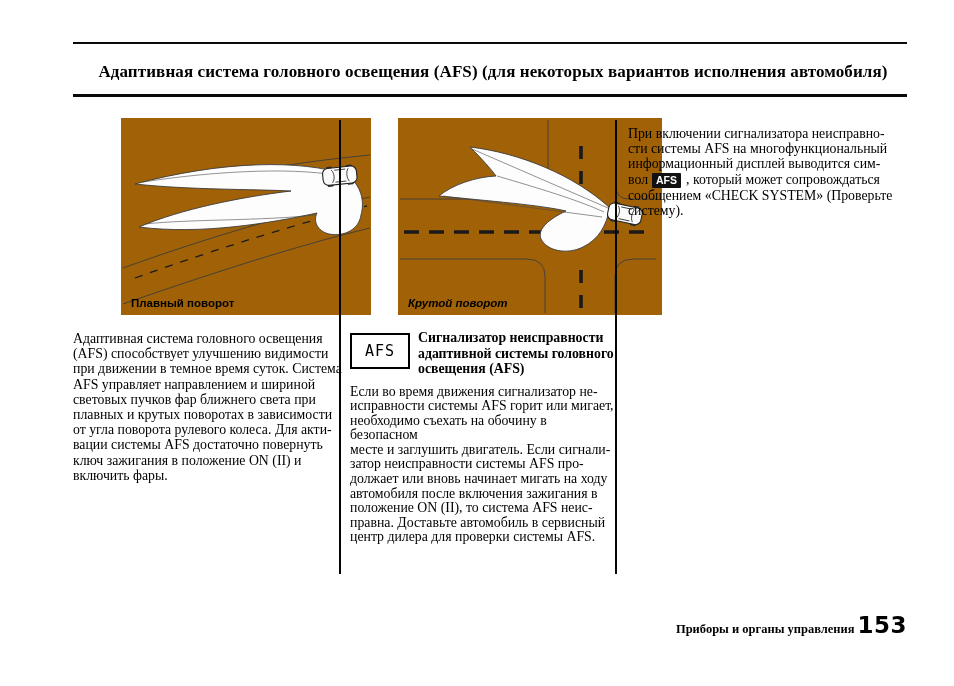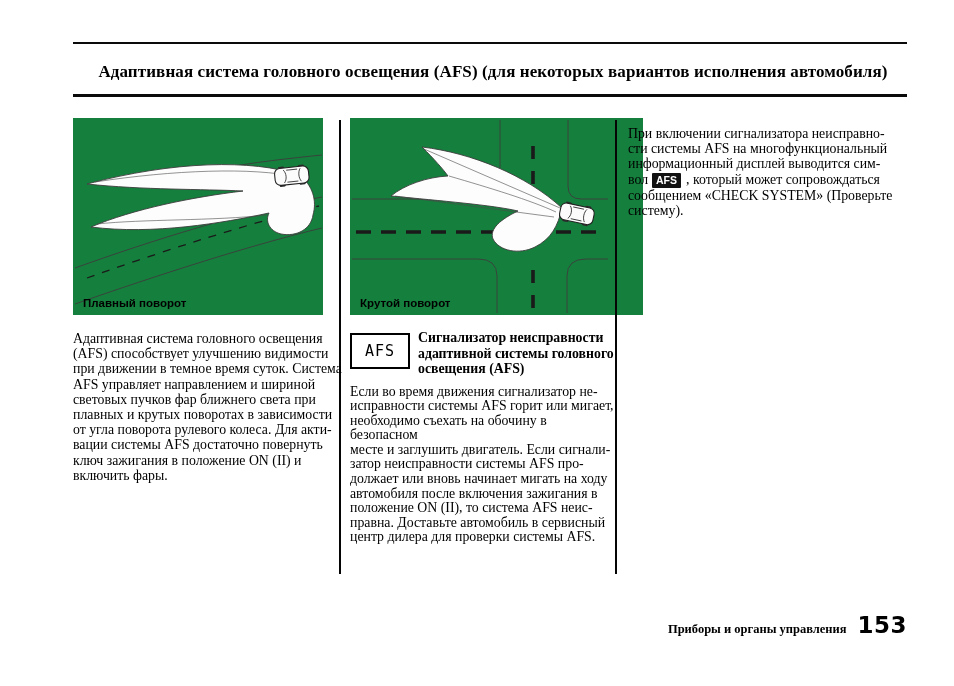--- a/index.html
+++ b/index.html
@@ -6,23 +6,23 @@
   body{width:954px;height:686px;background:#ffffff;font-family:"Liberation Serif",serif;color:#000;}
   #page{position:relative;width:954px;height:686px;background:#fff;overflow:hidden;}
 
   .rule{position:absolute;left:73px;width:834px;background:#0a0a0a;}
   .rule-thin{top:42px;height:2px;}
   .rule-thick{top:94px;height:3px;}
 
   .page-title{position:absolute;top:62px;left:16px;width:954px;text-align:center;
     font-weight:bold;font-size:17px;letter-spacing:0.1px;white-space:nowrap;}
 
-  .panel{position:absolute;top:118px;height:197px;background:#15803d;}
+  .panel{position:absolute;top:118px;height:197px;background:#a16207;margin-left:48px;}
   .panel-1{left:73px;width:250px;}
-  .panel-2{left:350px;width:293px;}
+  .panel-2{left:350px;width:264px;font-style:italic;}
   .panel svg{position:absolute;left:0;top:0;}
   .panel-caption{position:absolute;left:10px;bottom:6px;
     font-family:"Liberation Sans",sans-serif;font-weight:bold;font-size:11.5px;z-index:2;}
 
   .vdivider{position:absolute;top:120px;width:2px;height:454px;background:#050505;}
   .vdivider-1{left:339px;}
   .vdivider-2{left:615px;}
 
   .bodytext{font-size:13.8px;line-height:15.2px;white-space:pre-line;}
 
@@ -35,21 +35,21 @@
     font-family:"DejaVu Sans Mono",monospace;font-size:15px;letter-spacing:1px;}
   .mid-heading{font-weight:bold;font-size:13.8px;line-height:15.5px;white-space:pre-line;}
   .mid-body{margin-top:8px;line-height:14.6px;}
 
   .col-right{position:absolute;left:628px;top:115px;width:286px;}
   .col-right .para2{margin-top:11px;}
   .afs-badge{display:inline-block;background:#111;color:#fff;
     font-family:"Liberation Sans",sans-serif;font-weight:bold;font-size:10.5px;
     line-height:12px;padding:1px 4px 2px;margin:0 5px 0 4px;border-radius:1px;}
 
-  .footer{position:absolute;right:47px;top:612px;display:flex;align-items:baseline;gap:11px;}
+  .footer{position:absolute;right:47px;top:612px;display:flex;align-items:baseline;gap:3px;}
   .footer-section{font-weight:bold;font-size:12.5px;}
   .footer-num{font-family:"DejaVu Sans",sans-serif;font-weight:bold;font-size:23px;letter-spacing:0.5px;}
 
   .ill-line{fill:none;stroke:#3c3c3c;stroke-width:0.9;}
   .ill-dash{fill:none;stroke:#1a1a1a;}
   .beam{fill:#fdfdfd;stroke:#3c3c3c;stroke-width:0.9;}
   .beam-inner{fill:none;stroke:#4a4a4a;stroke-width:0.6;}
   .car-body{fill:#fbfbfb;stroke:#222;stroke-width:1.1;}
   .car-detail{fill:none;stroke:#222;stroke-width:0.8;}
   .car-tire{fill:#2c2c2c;}

